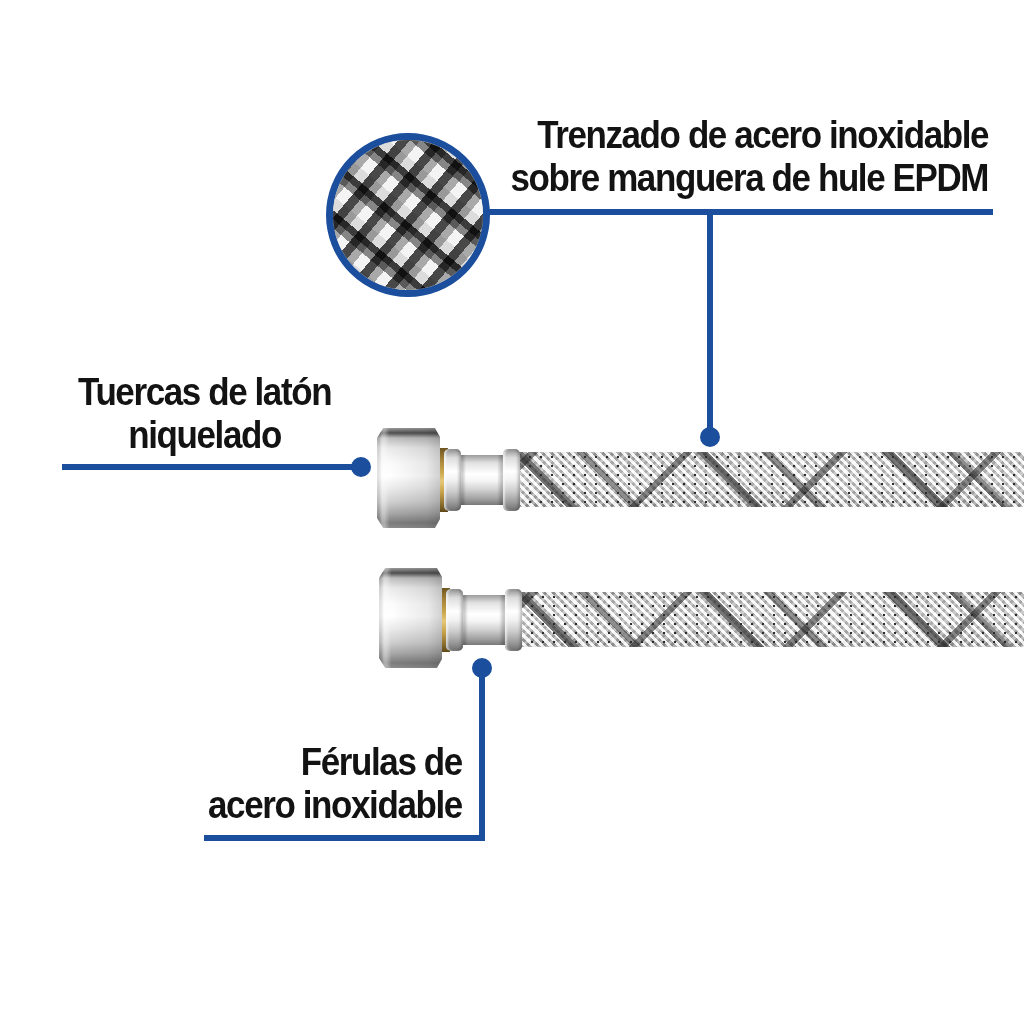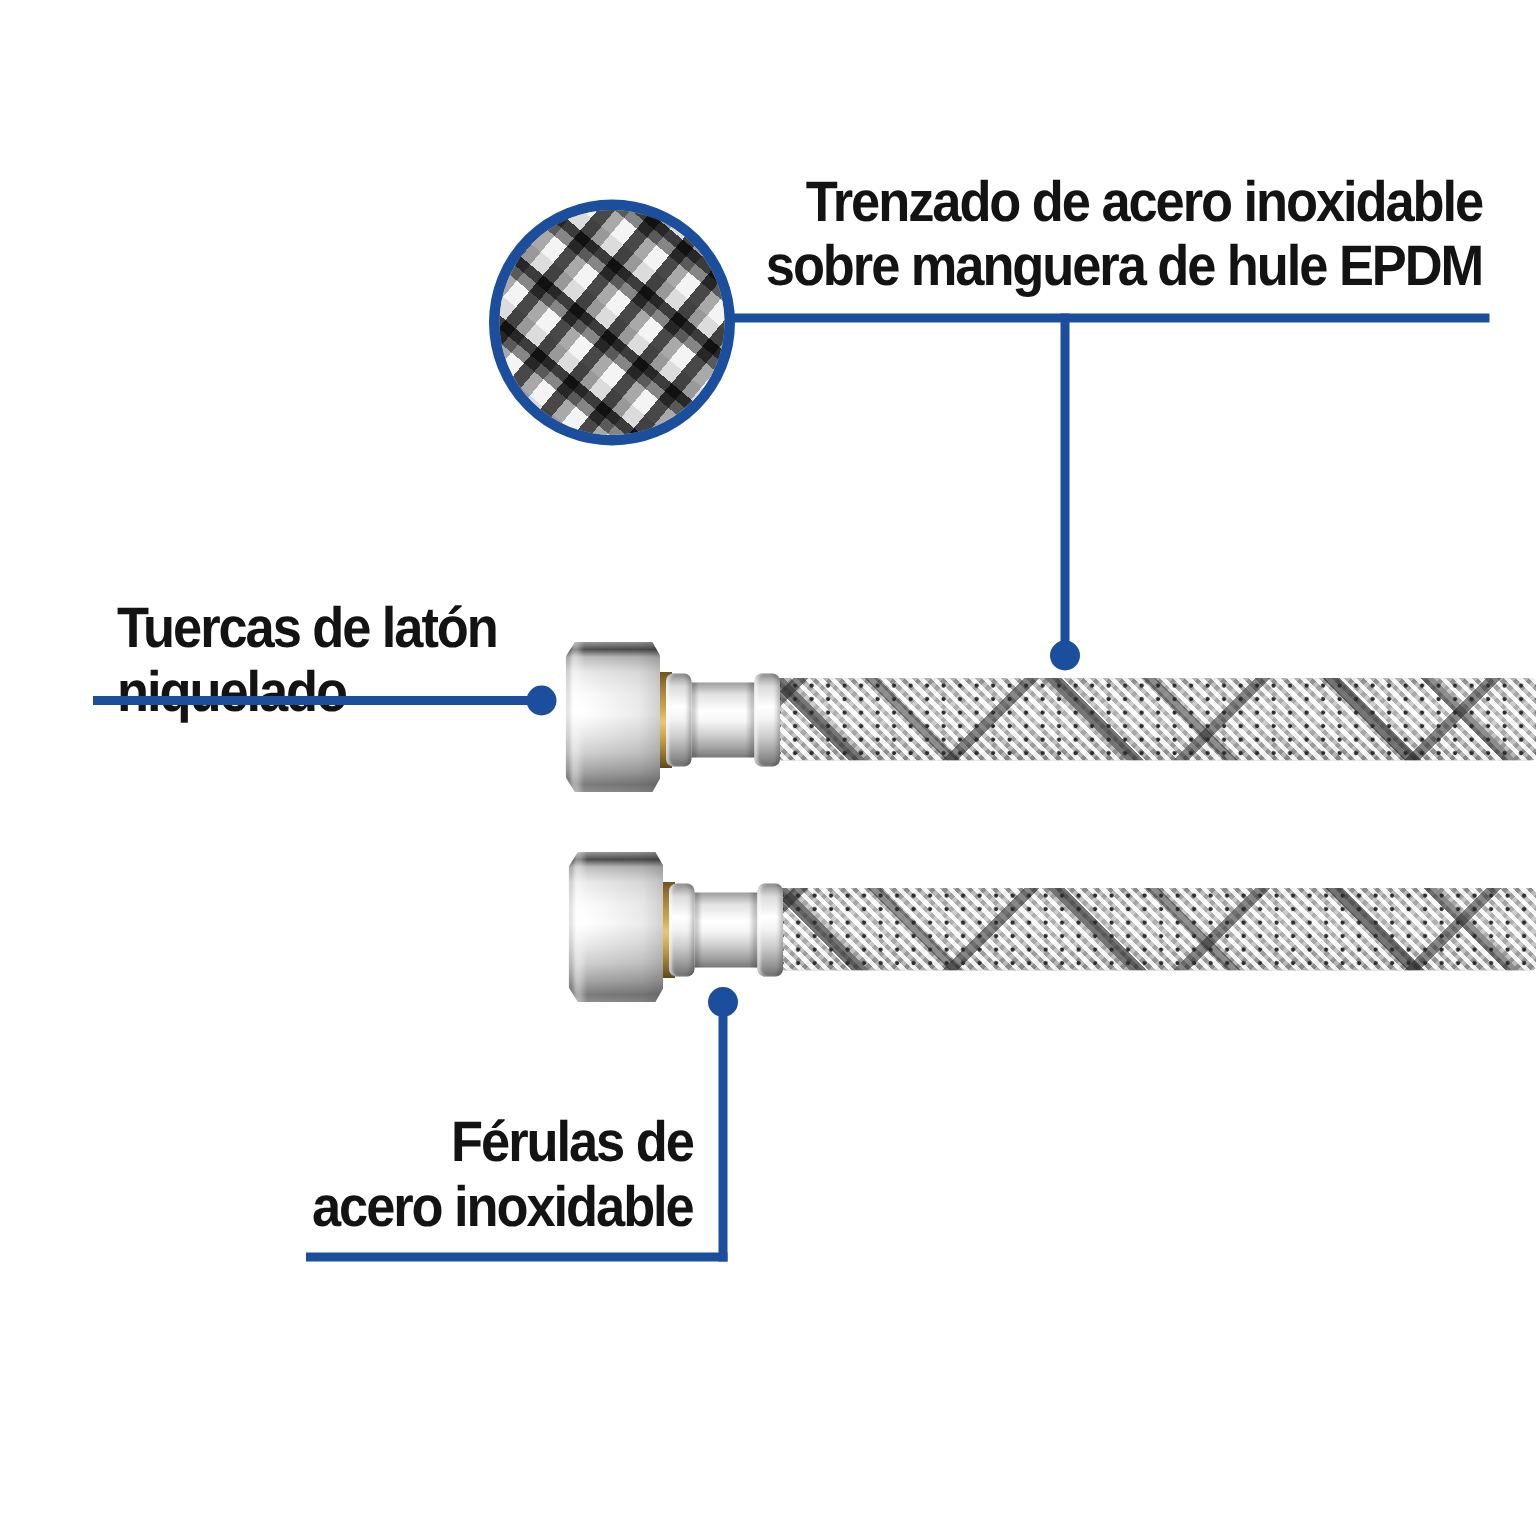--- a/index.html
+++ b/index.html
@@ -8,21 +8,21 @@
     font-family:"Liberation Sans","DejaVu Sans",sans-serif;
   }
   
   .label{
     position:absolute;color:#131313;font-weight:700;font-size:38px;line-height:43px;
     letter-spacing:-1.5px;white-space:nowrap;
   }
   .label .l{display:block;transform:scaleX(.92);}
   .label-braid{top:114px;right:36px;text-align:right;}
   .label-braid .l{transform-origin:right center;}
-  .label-nuts{top:371px;left:78px;text-align:left;margin-top:27px;}
+  .label-nuts{top:371px;left:78px;text-align:center;}
   .label-nuts .l{transform-origin:left center;}
   .label-ferrules{top:741px;left:208px;text-align:right;}
   .label-ferrules .l{transform-origin:left center;}
   
   .cline{position:absolute;background:#1b4e9c;}
   .cdot{position:absolute;width:20px;height:20px;border-radius:50%;background:#1b4e9c;}
   
   .inset{
     position:absolute;left:326px;top:133px;width:164px;height:164px;border-radius:50%;
     border:7px solid #1b4e9c;overflow:hidden;background:#cfcfcf;box-sizing:border-box;

